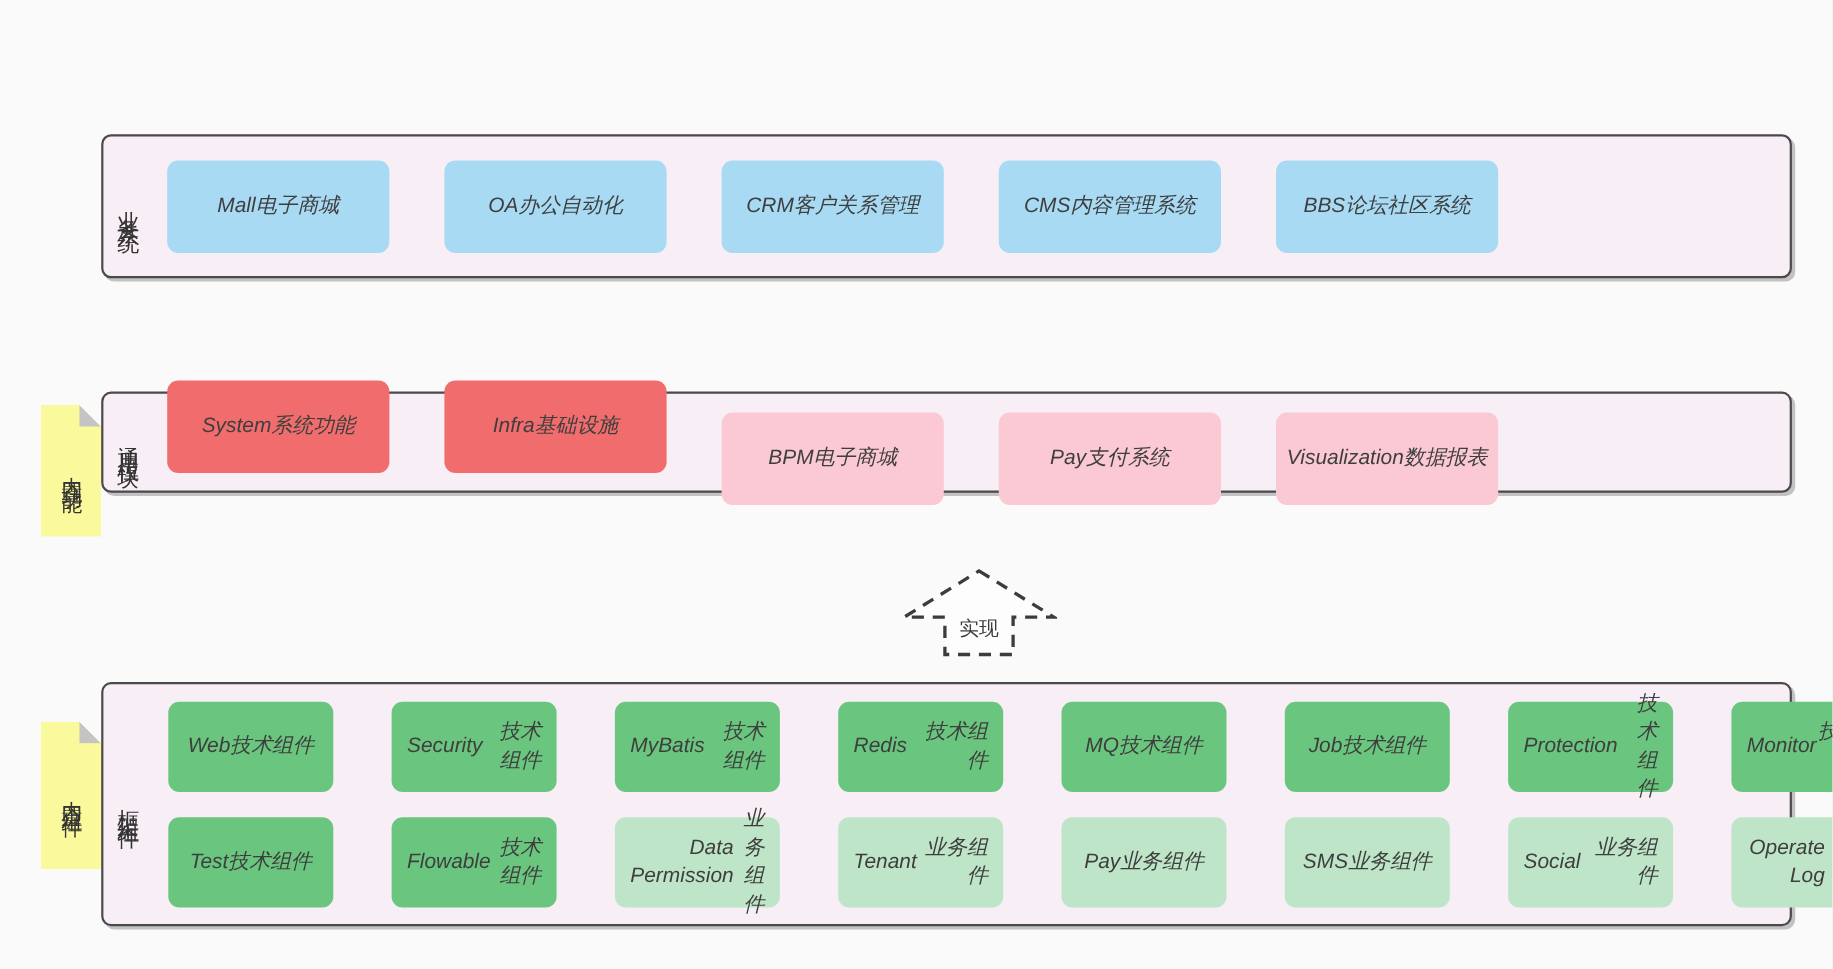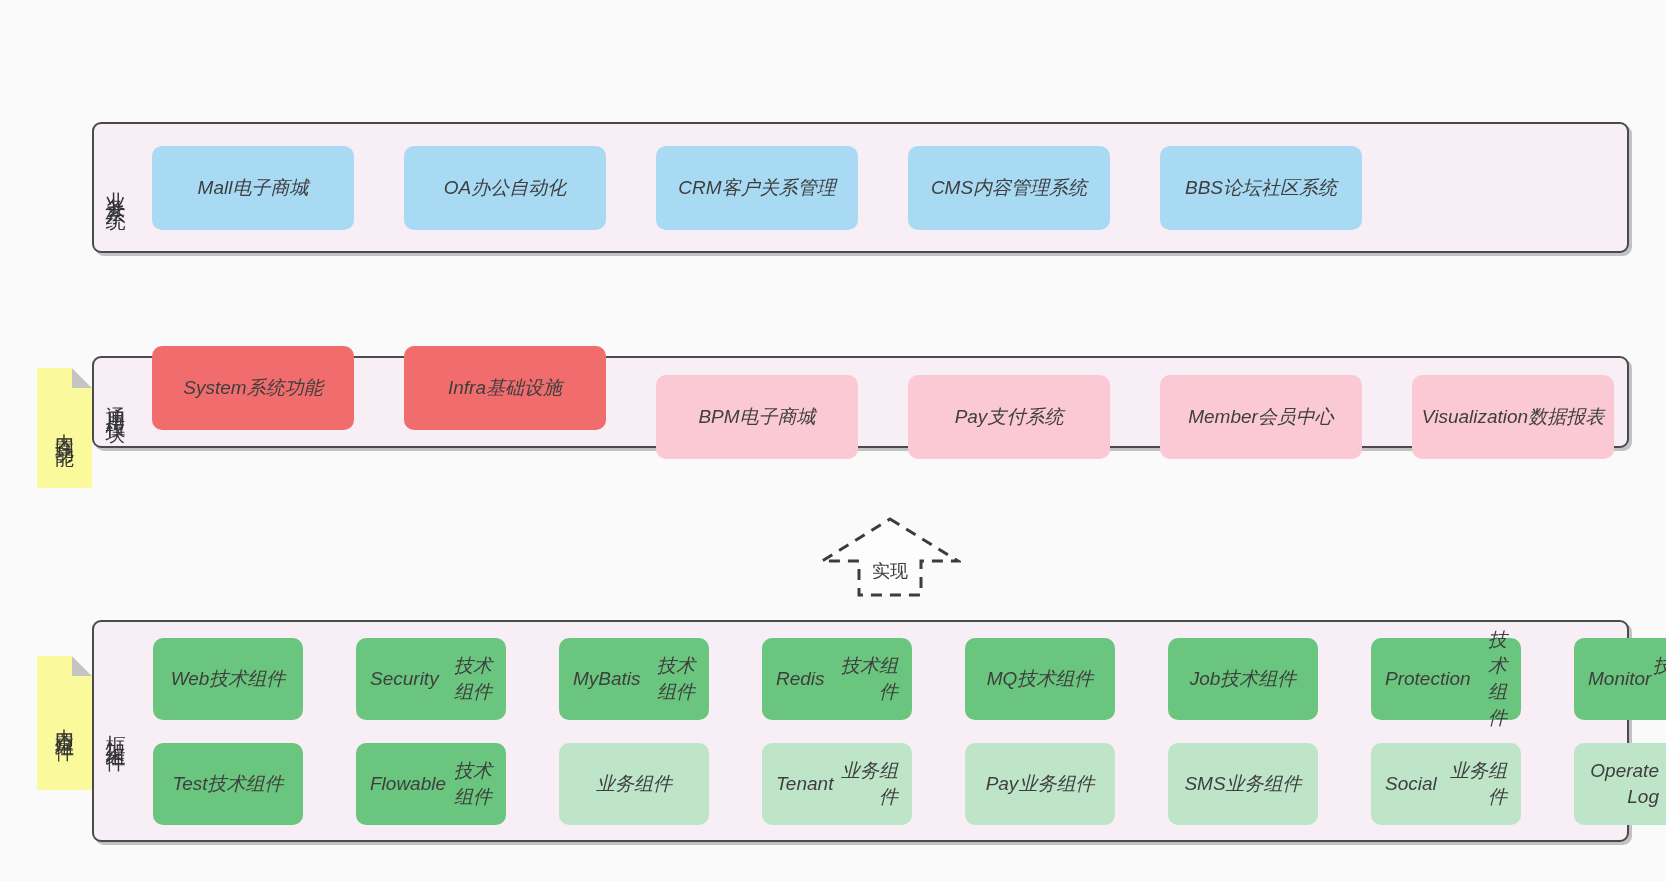--- a/index.html
+++ b/index.html
@@ -124,24 +124,20 @@
       </div>
       <div class="box box-lg c-pink">
         <span>BPM</span>
         <span>电子商城</span>
       </div>
       <div class="box box-lg c-pink">
         <span>Pay</span>
         <span>支付系统</span>
       </div>
       <div class="box box-lg c-pink">
-        <span>Member</span>
-        <span>会员中心</span>
-      </div>
-      <div class="box box-lg c-pink">
         <span>Visualization</span>
         <span>数据报表</span>
       </div>
     </div>
   </div>
 
   <div class="arrow" id="arrow-implement">
     <svg width="142" height="82" viewBox="0 0 142 82">
       <polygon points="71,3 139,45 102,45 102,79 40,79 40,45 3,45" fill="#fdfdfd" stroke="#3c3c3c" stroke-width="3" stroke-dasharray="11 8"></polygon>
     </svg>
@@ -193,20 +189,21 @@
       <div class="row-sm">
         <div class="box box-sm c-green">
           <span>Test</span>
           <span>技术组件</span>
         </div>
         <div class="box box-sm c-green">
           <span>Flowable</span>
           <span>技术组件</span>
         </div>
         <div class="box box-sm c-lgreen">
+          <span>Data Permission</span>
           <span>业务组件</span>
         </div>
         <div class="box box-sm c-lgreen">
           <span>Tenant</span>
           <span>业务组件</span>
         </div>
         <div class="box box-sm c-lgreen">
           <span>Pay</span>
           <span>业务组件</span>
         </div>

